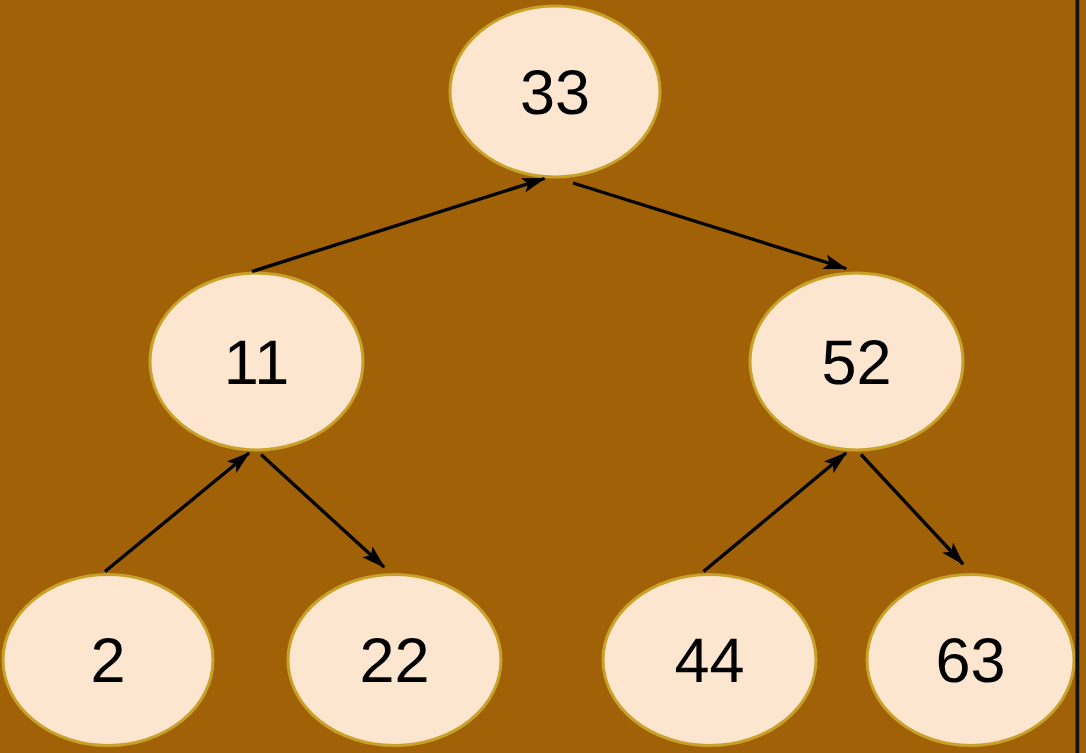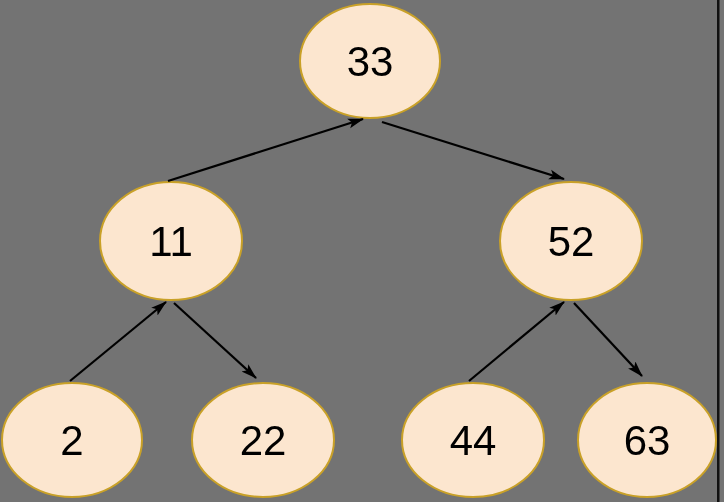--- a/index.html
+++ b/index.html
@@ -5,21 +5,21 @@
 <style>
   html, body {
     margin: 0;
     padding: 0;
     background: #ffffff;
   }
   .stage {
     position: relative;
     width: 724px;
     height: 502px;
-    background: #737373;
+    background: #a16207;
     overflow: hidden;
     font-family: "Liberation Sans", sans-serif;
   }
   svg text {
     font-family: "Liberation Sans", sans-serif;
     user-select: none;
   }
 </style>
 </head>
 <body>

